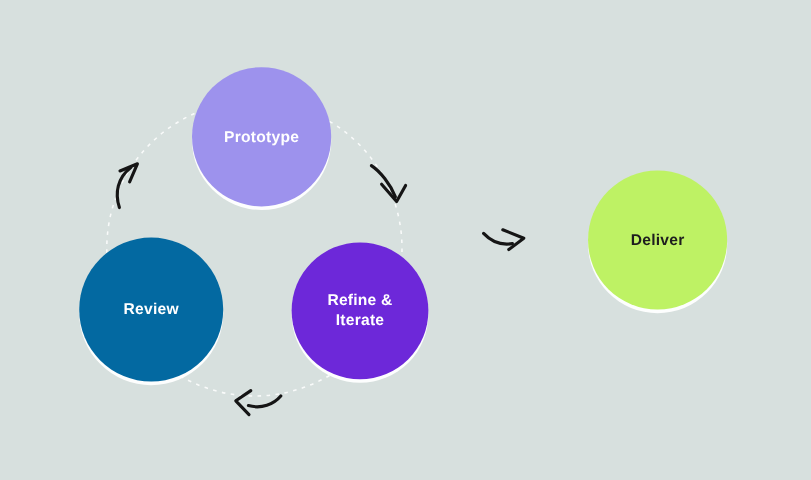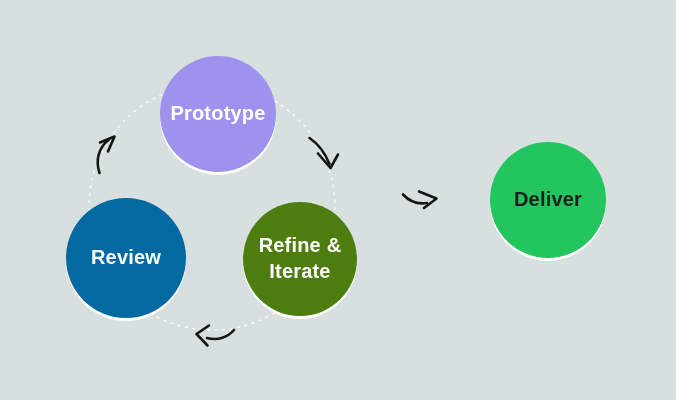--- a/index.html
+++ b/index.html
@@ -24,21 +24,21 @@
     position: absolute;
     z-index: 2;
     border-radius: 50%;
     display: flex;
     align-items: center;
     justify-content: center;
     text-align: center;
     box-shadow: 0 3px 0 0 rgba(255,255,255,0.95);
   }
   .node-label {
-    font-size: 20px;
+    font-size: 13px;
     font-weight: 700;
     line-height: 1.28;
     letter-spacing: 0.2px;
     white-space: pre-line;
   }
   .dashed-cycle {
     fill: none;
     stroke: var(--dash, #ffffff);
     stroke-width: 1.3;
     stroke-dasharray: 3 4.5;
@@ -62,26 +62,26 @@
   </svg>
 
   <div class="node" style="left: 160px; top: 56px; height: 116px; width: 116px; background: rgb(157, 146, 237); color: rgb(255, 255, 255);">
     <span class="node-label">Prototype</span>
   </div>
 
   <div class="node" style="left: 66px; top: 198px; height: 120px; width: 120px; background: #0369a1; color: rgb(255, 255, 255);">
     <span class="node-label">Review</span>
   </div>
 
-  <div class="node" style="left: 243px; top: 202px; height: 114px; width: 114px; background: #4d7c0f; color: rgb(255, 255, 255);">
+  <div class="node" style="left: 243px; top: 202px; height: 114px; width: 114px; background: #6d28d9; color: rgb(255, 255, 255);">
     <span class="node-label">Refine &amp;
 Iterate</span>
   </div>
 
-  <div class="node" style="left: 490px; top: 142px; height: 116px; width: 116px; background: #22c55e; color: rgb(30, 30, 30);">
+  <div class="node" style="left: 490px; top: 142px; height: 116px; width: 116px; background: #bef264; color: rgb(30, 30, 30);">
     <span class="node-label">Deliver</span>
   </div>
 
   <svg class="overlay arrows" width="676" height="400" viewBox="0 0 676 400">
     <g>
       <path class="arrow-stroke" d="M309.5,138 C317,143 325,153 329.5,164"></path>
       <path class="arrow-stroke" d="M318,153.5 L330.5,168 L338,154.5"></path>
     </g>
     <g>
       <path class="arrow-stroke" d="M234,330 C228,337 218,341 207,338"></path>

